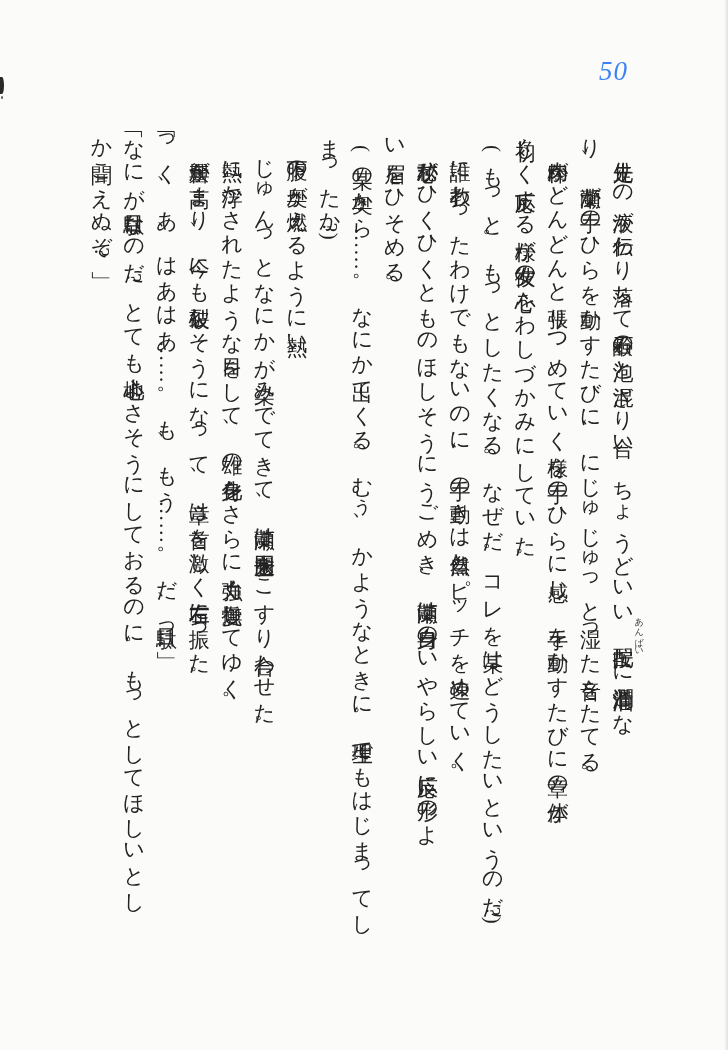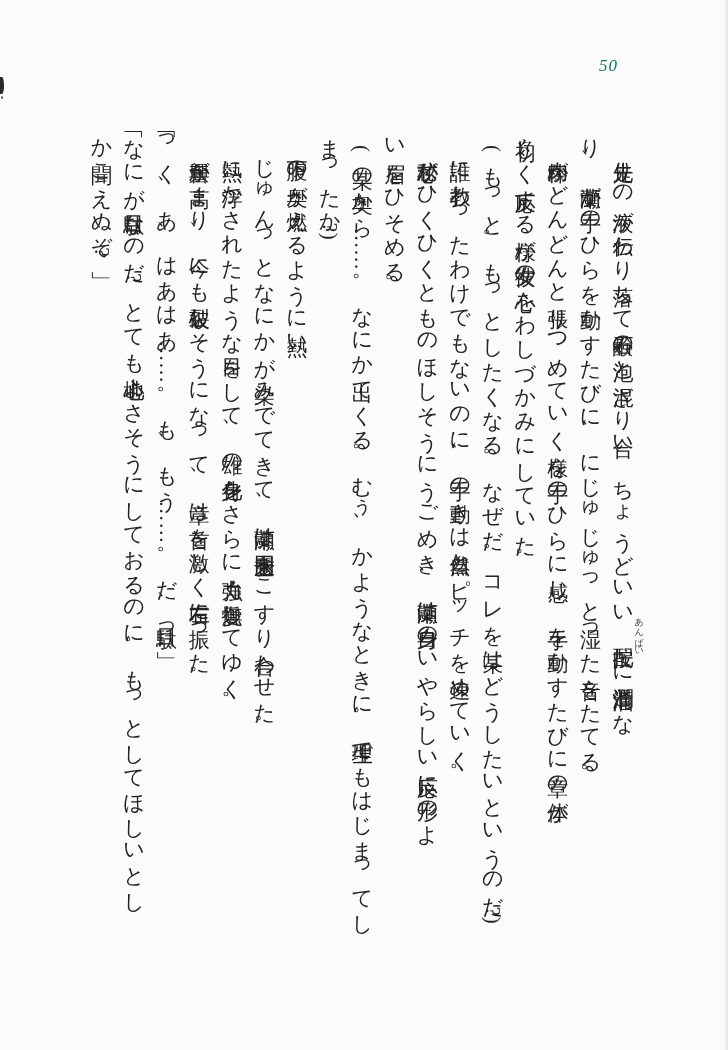--- a/index.html
+++ b/index.html
@@ -15,22 +15,22 @@
     position: relative;
     width: 728px;
     height: 1050px;
     background: #fbfbfa;
   }
   .page-number {
     position: absolute;
     top: 56px;
     left: 599px;
     font-style: italic;
-    font-size: 17px;
-    color: #0f766e;
+    font-size: 27px;
+    color: #3b82f6;
     letter-spacing: 1px;
   }
   .text-block {
     position: absolute;
     top: 124px;
     right: 84px;
     height: 886px;
     writing-mode: vertical-rl;
     text-orientation: mixed;
     color: #232323;

